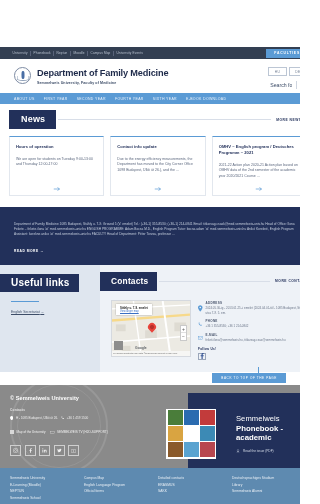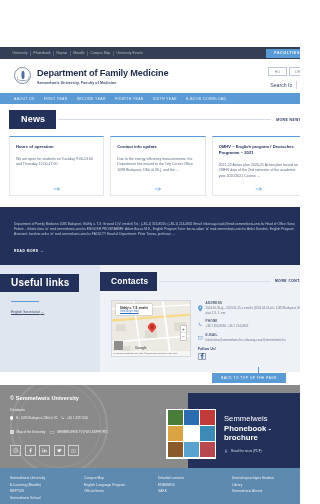--- a/index.html
+++ b/index.html
@@ -216,21 +216,21 @@
   .brochure {
     position:absolute; right:0; top:-2px; width:128px; height:82px;
     background:#22305a; display:flex; align-items:center; padding:0 6px;
   }
   .broch-img {
     width:50px; height:50px; background:#fff; padding:1.5px; flex:none;
     display:grid; grid-template-columns:repeat(3,1fr); grid-template-rows:repeat(3,1fr); gap:1px;
     margin-left:-28px;
   }
   .broch-img i { display:block; }
-  .broch-txt { padding-left:8px; color:#fff; }
+  .broch-txt { padding-left:20px; color:#fff; }
   .broch-l1 { font-size:7.6px; letter-spacing:.05px; line-height:9.5px; }
   .broch-l2 { font-size:7.8px; font-weight:bold; line-height:9.5px; }
   .broch-dl { display:flex; align-items:center; gap:3px; margin-top:6px; font-size:3.2px; color:#d4dbe8; }
 
   
   .footer-blue { background:#5e8ab0; padding:7px 10px 8px 10px; display:flex; }
   .fcol { flex:1; }
   .fcol a {
     display:block; color:#eaf0f6; font-size:3.3px; text-decoration:none;
     line-height:6.5px; letter-spacing:.05px;
@@ -509,21 +509,21 @@
           <i style="background:#d9a441"></i>
             <i style="background:#ffffff"></i>
             <i style="background:#3c8ab5"></i>
           <i style="background:#8a5a2b"></i>
             <i style="background:#5aa3d0"></i>
             <i style="background:#b8474f"></i>
         </div>
         <div class="broch-txt">
           <div class="broch-l1">Semmelweis</div>
           <div class="broch-l2">Phonebook -</div>
-          <div class="broch-l2">brochure</div>
+          <div class="broch-l2">academic</div>
           <a class="broch-dl">
             <svg width="4" height="4.5" viewBox="0 0 10 12">
               <line x1="5" y1="0" x2="5" y2="7.5" stroke="#d4dbe8" stroke-width="1.2"></line>
               <polyline points="2,5 5,8 8,5" fill="none" stroke="#d4dbe8" stroke-width="1.2"></polyline>
               <line x1="1" y1="11" x2="9" y2="11" stroke="#d4dbe8" stroke-width="1.2"></line>
             </svg>
             <span>Read the issue (PDF)</span>
           </a>
         </div>
       </div>

